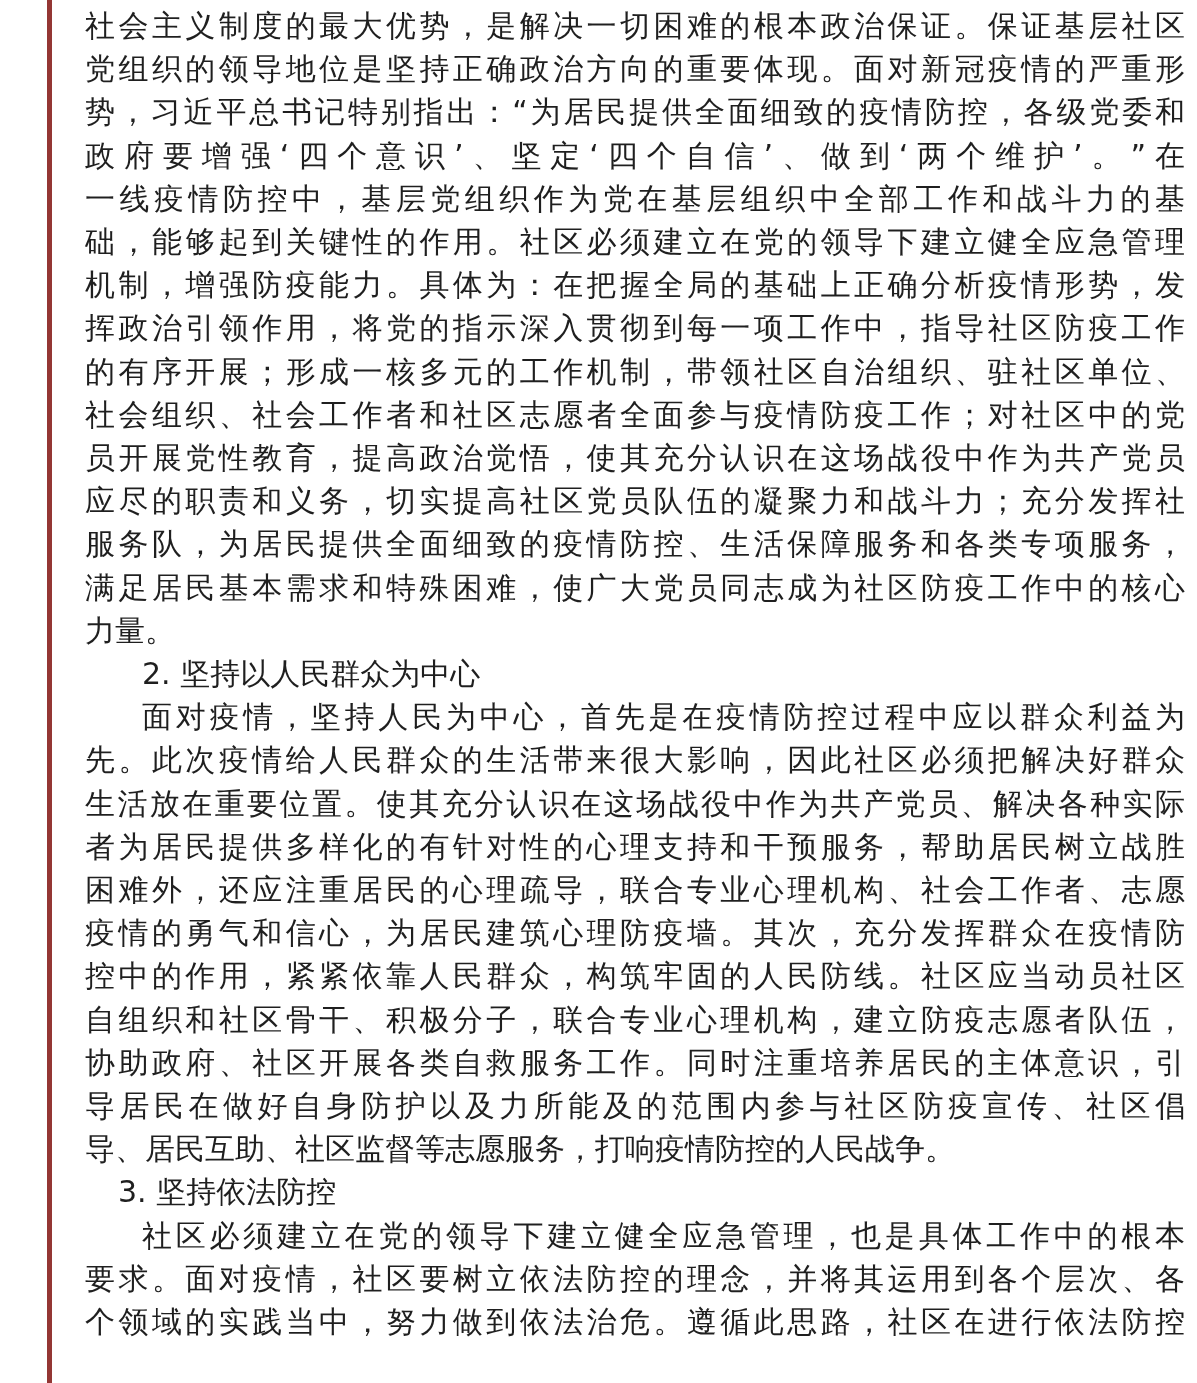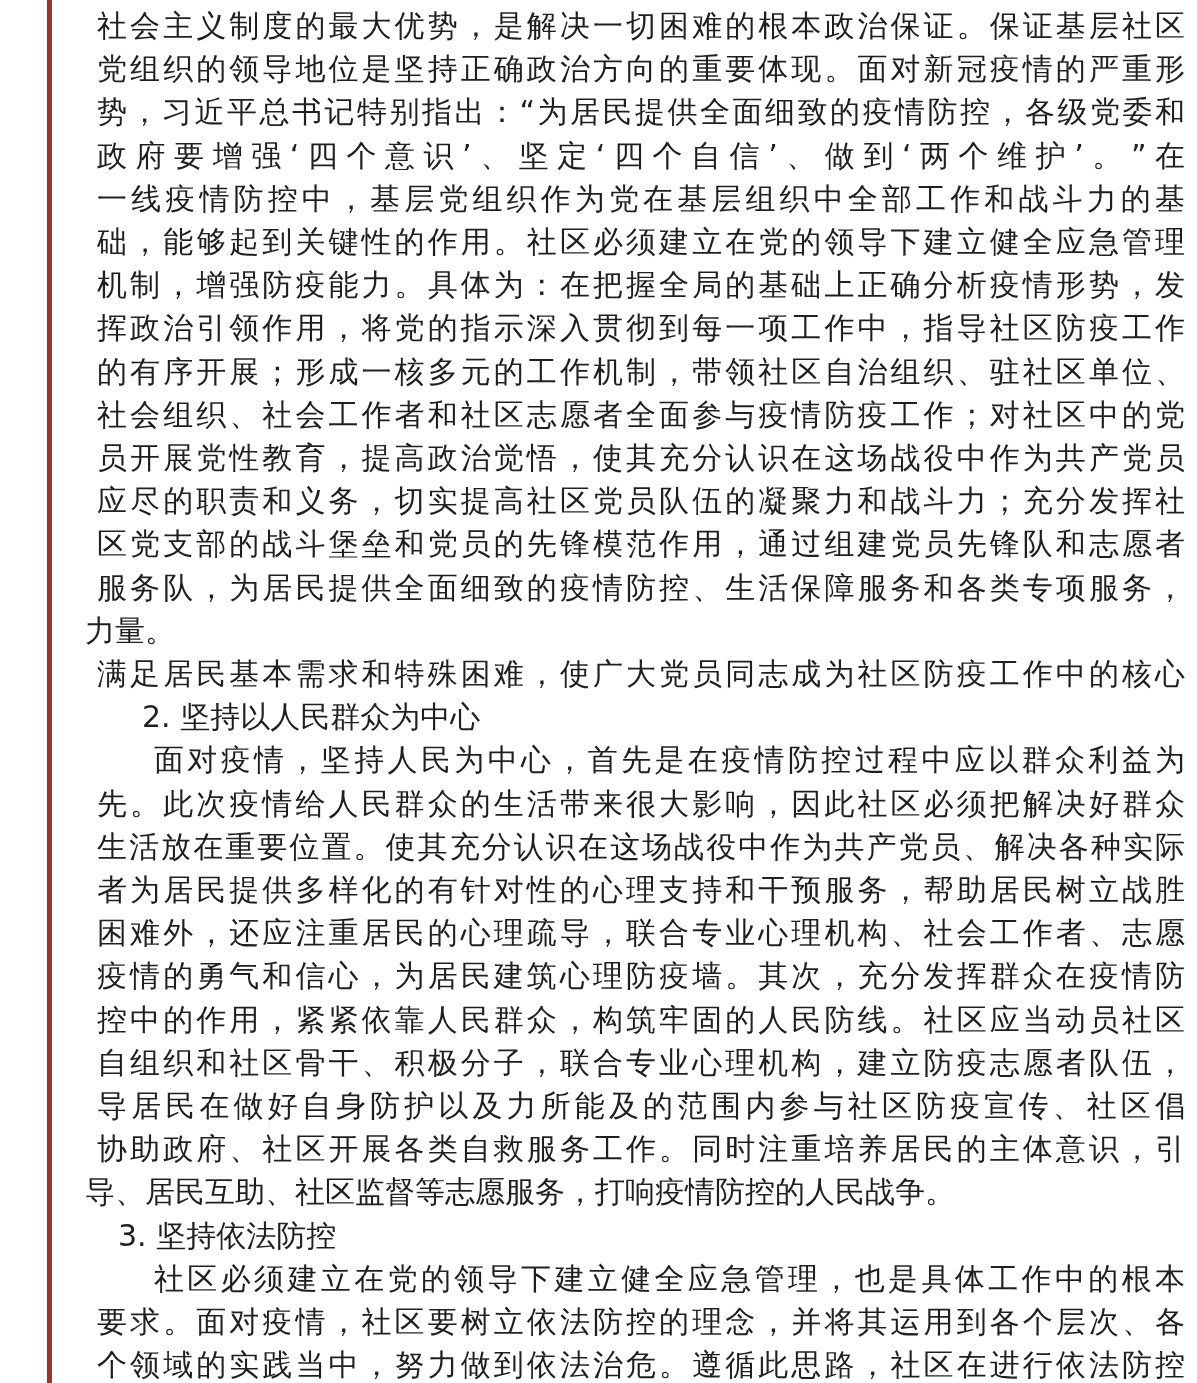--- a/index.html
+++ b/index.html
@@ -31,21 +31,20 @@
     line-height: 43.2px;
     letter-spacing: 0;
   }
   .line {
     text-align: justify;
     text-justify: inter-character;
     white-space: normal;
   }
   .line.j {
     text-align-last: justify;
-    margin-left: 12px;
   }
   .ind-para { text-indent: 57px; }
   .ind-sm   { text-indent: 33px; }
 </style>
 </head>
 <body>
 
 <div class="page" style="background: rgb(255, 255, 255);">
   <div class="left-bar" style="background: rgb(148, 54, 52);"></div>
   <div class="doc" id="doc" style="color: rgb(31, 31, 31);">
@@ -54,34 +53,33 @@
       <div class="line j">势，习近平总书记特别指出：“为居民提供全面细致的疫情防控，各级党委和</div>
       <div class="line j">政府要增强‘四个意识’、坚定‘四个自信’、做到‘两个维护’。”在</div>
       <div class="line j">一线疫情防控中，基层党组织作为党在基层组织中全部工作和战斗力的基</div>
       <div class="line j">础，能够起到关键性的作用。社区必须建立在党的领导下建立健全应急管理</div>
       <div class="line j">机制，增强防疫能力。具体为：在把握全局的基础上正确分析疫情形势，发</div>
       <div class="line j">挥政治引领作用，将党的指示深入贯彻到每一项工作中，指导社区防疫工作</div>
       <div class="line j">的有序开展；形成一核多元的工作机制，带领社区自治组织、驻社区单位、</div>
       <div class="line j">社会组织、社会工作者和社区志愿者全面参与疫情防疫工作；对社区中的党</div>
       <div class="line j">员开展党性教育，提高政治觉悟，使其充分认识在这场战役中作为共产党员</div>
       <div class="line j">应尽的职责和义务，切实提高社区党员队伍的凝聚力和战斗力；充分发挥社</div>
-      <div class="line j">区党支部的战斗堡垒和党员的先锋模范作用，通过组建党员先锋队和志愿者</div>
       <div class="line j">服务队，为居民提供全面细致的疫情防控、生活保障服务和各类专项服务，</div>
+      <div class="line j">满足居民基本需求和特殊困难，使广大党员同志成为社区防疫工作中的核心</div>
       <div class="line">力量。</div>
-      <div class="line j">满足居民基本需求和特殊困难，使广大党员同志成为社区防疫工作中的核心</div>
       <div class="line ind-para">2. 坚持以人民群众为中心</div>
       <div class="line j ind-para">面对疫情，坚持人民为中心，首先是在疫情防控过程中应以群众利益为</div>
       <div class="line j">先。此次疫情给人民群众的生活带来很大影响，因此社区必须把解决好群众</div>
       <div class="line j">生活放在重要位置。使其充分认识在这场战役中作为共产党员、解决各种实际</div>
       <div class="line j">者为居民提供多样化的有针对性的心理支持和干预服务，帮助居民树立战胜</div>
       <div class="line j">困难外，还应注重居民的心理疏导，联合专业心理机构、社会工作者、志愿</div>
       <div class="line j">疫情的勇气和信心，为居民建筑心理防疫墙。其次，充分发挥群众在疫情防</div>
       <div class="line j">控中的作用，紧紧依靠人民群众，构筑牢固的人民防线。社区应当动员社区</div>
       <div class="line j">自组织和社区骨干、积极分子，联合专业心理机构，建立防疫志愿者队伍，</div>
+      <div class="line j">协助政府、社区开展各类自救服务工作。同时注重培养居民的主体意识，引</div>
       <div class="line j">导居民在做好自身防护以及力所能及的范围内参与社区防疫宣传、社区倡</div>
-      <div class="line j">协助政府、社区开展各类自救服务工作。同时注重培养居民的主体意识，引</div>
       <div class="line">导、居民互助、社区监督等志愿服务，打响疫情防控的人民战争。</div>
       <div class="line ind-sm">3. 坚持依法防控</div>
       <div class="line j ind-para">社区必须建立在党的领导下建立健全应急管理，也是具体工作中的根本</div>
       <div class="line j">要求。面对疫情，社区要树立依法防控的理念，并将其运用到各个层次、各</div>
       <div class="line j">个领域的实践当中，努力做到依法治危。遵循此思路，社区在进行依法防控</div>
     </div>
 </div>
 
 </body></html>

